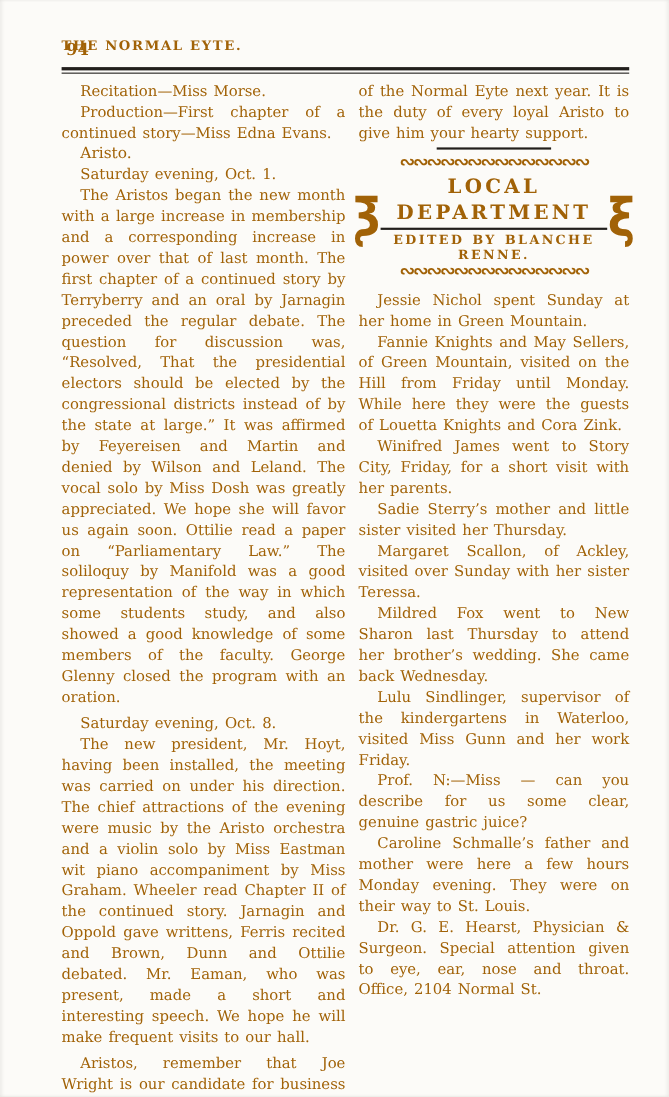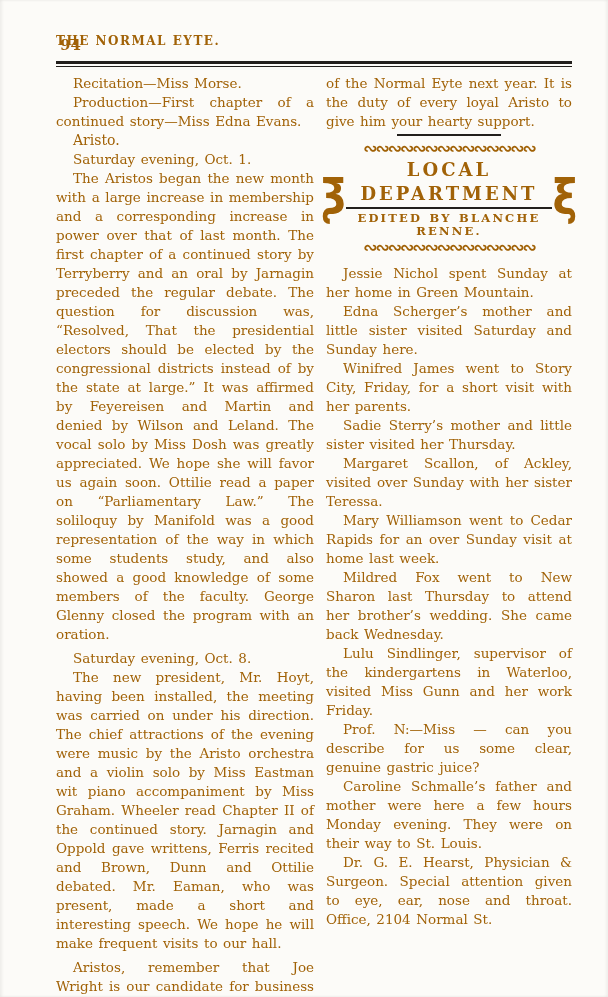--- a/index.html
+++ b/index.html
@@ -84,25 +84,24 @@
             <div class="ld-wave">∾∾∾∾∾∾∾∾∾∾∾∾∾∾</div>
             <div class="ld-title">LOCAL DEPARTMENT</div>
             <div class="ld-rule"></div>
             <div class="ld-subtitle">EDITED BY BLANCHE RENNE.</div>
             <div class="ld-wave">∾∾∾∾∾∾∾∾∾∾∾∾∾∾</div>
           </div>
           <div class="ld-side">ξ</div>
         </div>
 
         <p class="para item">Jessie Nichol spent Sunday at her home in Green Mountain.</p>
-        <p class="para item">Edna Scherger’s mother and little sister visited Saturday and Sunday here.</p>
+        <p class="para item">Fannie Knights and May Sellers, of Green Mountain, visited on the Hill from Friday until Monday. While here they were the guests of Louetta Knights and Cora Zink.</p>
         <p class="para item">Winifred James went to Story City, Friday, for a short visit with her parents.</p>
         <p class="para item">Sadie Sterry’s mother and little sister visited her Thursday.</p>
         <p class="para item">Margaret Scallon, of Ackley, visited over Sunday with her sister Teressa.</p>
-        <p class="para item">Mary Williamson went to Cedar Rapids for an over Sunday visit at home last week.</p>
         <p class="para item">Mildred Fox went to New Sharon last Thursday to attend her brother’s wedding. She came back Wednesday.</p>
         <p class="para item">Lulu Sindlinger, supervisor of the kindergartens in Waterloo, visited Miss Gunn and her work Friday.</p>
         <p class="para item">Prof. N:—Miss — can you describe for us some clear, genuine gastric juice?</p>
         <p class="para item">Caroline Schmalle’s father and mother were here a few hours Monday evening. They were on their way to St. Louis.</p>
         <p class="para item">Dr. G. E. Hearst, Physician &amp; Surgeon. Special attention given to eye, ear, nose and throat. Office, 2104 Normal St.</p>
       </div>
 
     </div>
   </div>
 </div>

